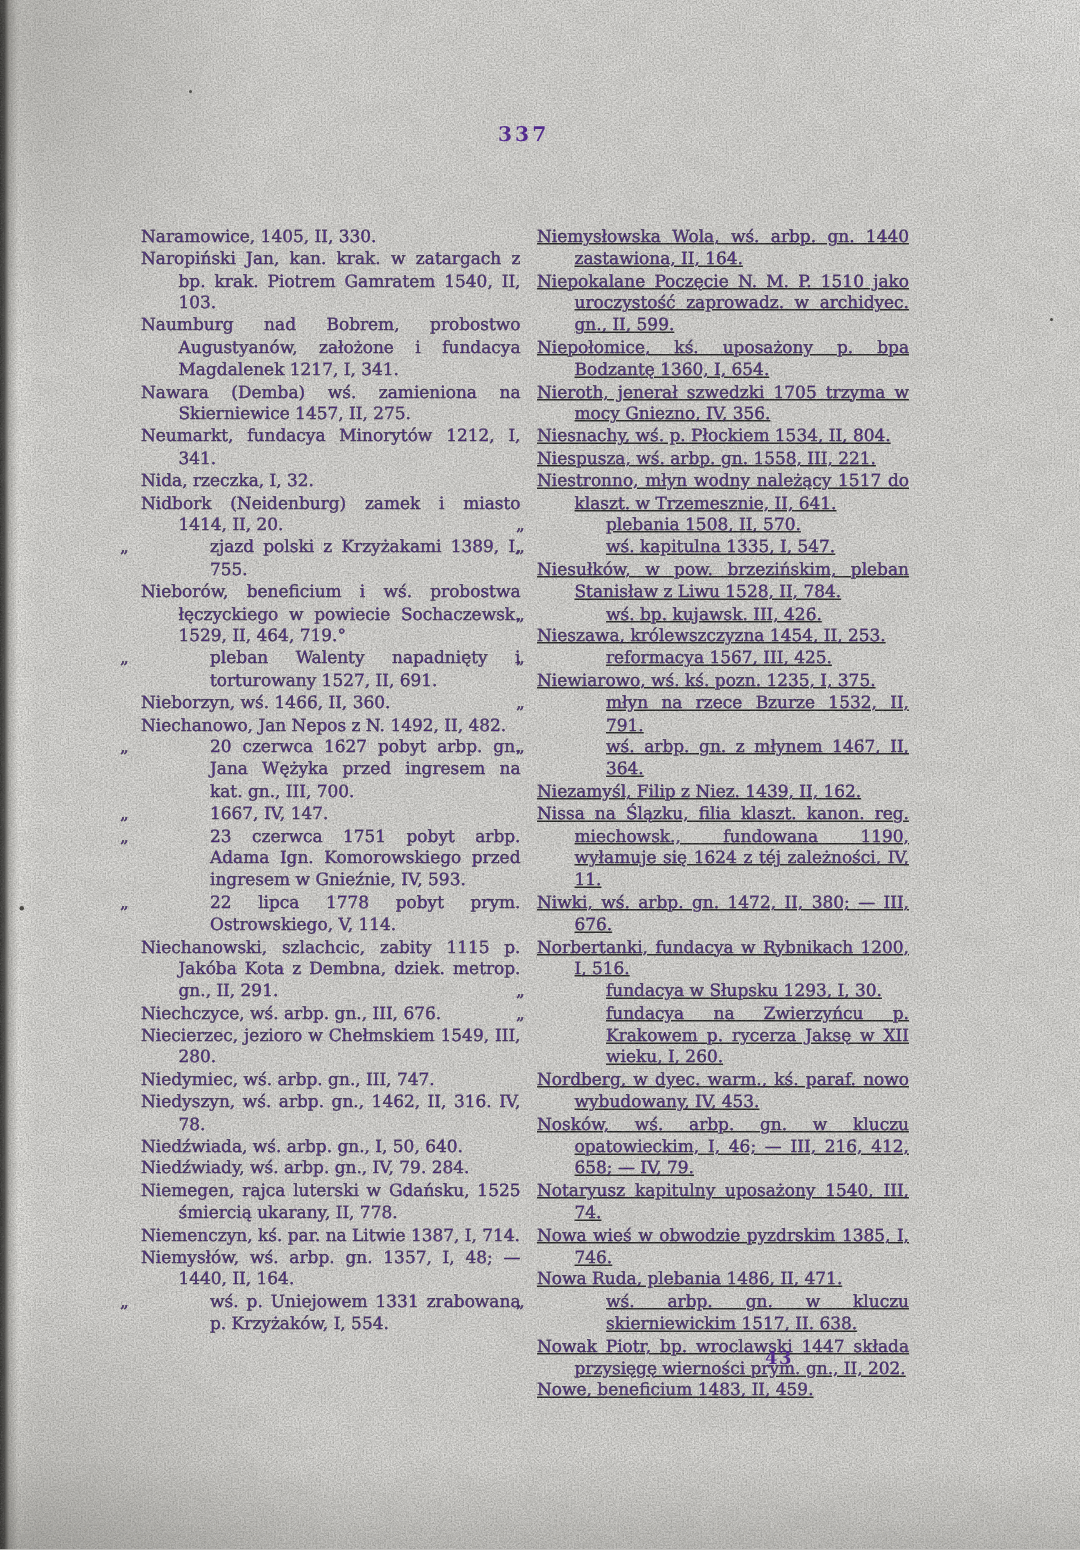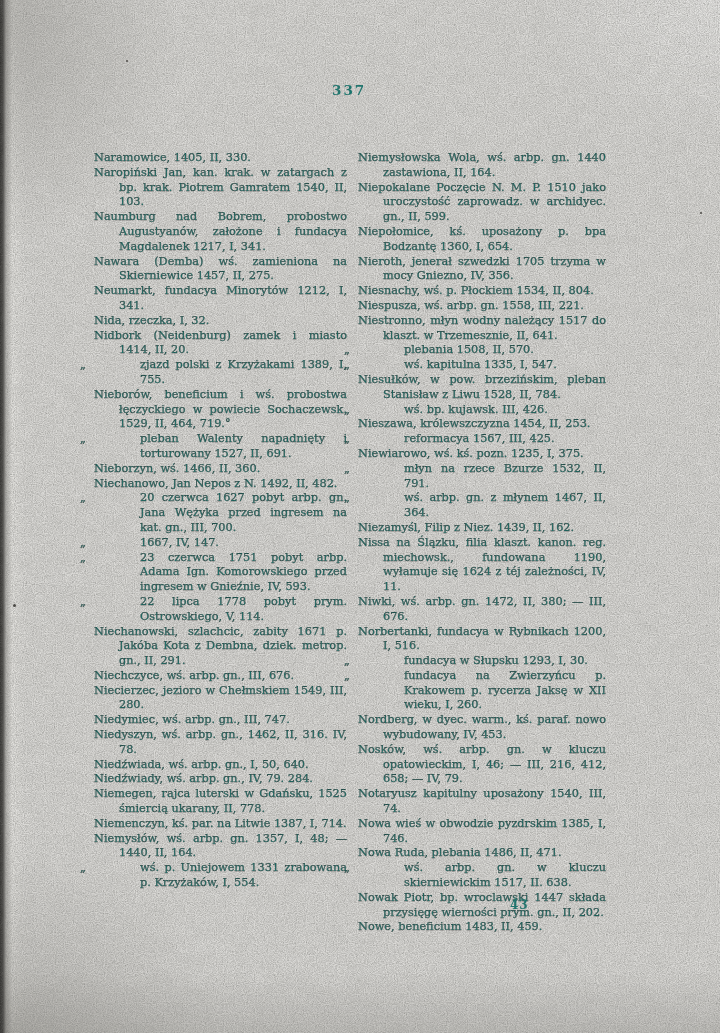--- a/index.html
+++ b/index.html
@@ -1,18 +1,18 @@
 <!DOCTYPE html>
 <html><head>
 <meta charset="utf-8">
 <style>
   html,body { margin:0; padding:0; background:#b0afac; }
   .page {
     position:relative; width:720px; height:1033px; overflow:hidden;
-    background:#dcdbd8; color:#0f766e;
+    background:#dcdbd8; color:#4c1d95;
     font-family:"DejaVu Serif","Liberation Serif",serif;
   }
   
   .shade {
     position:absolute; inset:0; pointer-events:none; z-index:1;
     background:
       radial-gradient(ellipse 260px 320px at 0% 2%, rgba(110,108,102,0.30), rgba(110,108,102,0) 70%),
       radial-gradient(ellipse 300px 260px at 2% 100%, rgba(120,118,112,0.30), rgba(120,118,112,0) 70%),
       radial-gradient(ellipse 260px 200px at 100% 0%, rgba(255,255,255,0.35), rgba(255,255,255,0) 70%),
       linear-gradient(to top, rgba(130,128,122,0.28), rgba(130,128,122,0) 6%),
@@ -32,21 +32,21 @@
   .signature {
     position:absolute; left:510px; top:898px; z-index:3;
     font-size:12px; font-weight:bold; letter-spacing:1px;
   }
   .col {
     position:absolute; top:121px; z-index:3;
     font-size:11.3px; line-height:14.8px; text-align:justify;margin-top:30px;
     -webkit-text-stroke:0.25px #1c1c1c;
   }
   .col.left  { left:94px;  width:253px; }
-  .col.right { left:358px; width:248px; }
+  .col.right { left:358px; width:248px;text-decoration:underline; }
   .entry { margin:0; }
   .entry.main { padding-left:25px; text-indent:-25px; }
   .entry.sub  { padding-left:46px; text-indent:-30px; }
   .entry.sub .marker { display:inline-block; width:30px; }
   .speck { position:absolute; border-radius:50%; background:#44423e; z-index:4; }
 </style>
 </head>
 <body>
 
 <div class="page">
@@ -65,21 +65,21 @@
       <div class="entry main"><span>Nidbork (Neidenburg) zamek i miasto 1414, II, 20.</span></div>
       <div class="entry sub"><span class="marker">„</span><span>zjazd polski z Krzyżakami 1389, I, 755.</span></div>
       <div class="entry main"><span>Nieborów, beneficium i wś. probostwa łęczyckiego w powiecie Sochaczewsk. 1529, II, 464, 719.°</span></div>
       <div class="entry sub"><span class="marker">„</span><span>pleban Walenty napadnięty i torturowany 1527, II, 691.</span></div>
       <div class="entry main"><span>Nieborzyn, wś. 1466, II, 360.</span></div>
       <div class="entry main"><span>Niechanowo, Jan Nepos z N. 1492, II, 482.</span></div>
       <div class="entry sub"><span class="marker">„</span><span>20 czerwca 1627 pobyt arbp. gn. Jana Wężyka przed ingresem na kat. gn., III, 700.</span></div>
       <div class="entry sub"><span class="marker">„</span><span>1667, IV, 147.</span></div>
       <div class="entry sub"><span class="marker">„</span><span>23 czerwca 1751 pobyt arbp. Adama Ign. Komorowskiego przed ingresem w Gnieźnie, IV, 593.</span></div>
       <div class="entry sub"><span class="marker">„</span><span>22 lipca 1778 pobyt prym. Ostrowskiego, V, 114.</span></div>
-      <div class="entry main"><span>Niechanowski, szlachcic, zabity 1671 p. Jakóba Kota z Dembna, dziek. metrop. gn., II, 291.</span></div>
+      <div class="entry main"><span>Niechanowski, szlachcic, zabity 1115 p. Jakóba Kota z Dembna, dziek. metrop. gn., II, 291.</span></div>
       <div class="entry main"><span>Niechczyce, wś. arbp. gn., III, 676.</span></div>
       <div class="entry main"><span>Niecierzec, jezioro w Chełmskiem 1549, III, 280.</span></div>
       <div class="entry main"><span>Niedymiec, wś. arbp. gn., III, 747.</span></div>
       <div class="entry main"><span>Niedyszyn, wś. arbp. gn., 1462, II, 316. IV, 78.</span></div>
       <div class="entry main"><span>Niedźwiada, wś. arbp. gn., I, 50, 640.</span></div>
       <div class="entry main"><span>Niedźwiady, wś. arbp. gn., IV, 79. 284.</span></div>
       <div class="entry main"><span>Niemegen, rajca luterski w Gdańsku, 1525 śmiercią ukarany, II, 778.</span></div>
       <div class="entry main"><span>Niemenczyn, kś. par. na Litwie 1387, I, 714.</span></div>
       <div class="entry main"><span>Niemysłów, wś. arbp. gn. 1357, I, 48; — 1440, II, 164.</span></div>
       <div class="entry sub"><span class="marker">„</span><span>wś. p. Uniejowem 1331 zrabowana p. Krzyżaków, I, 554.</span></div>

